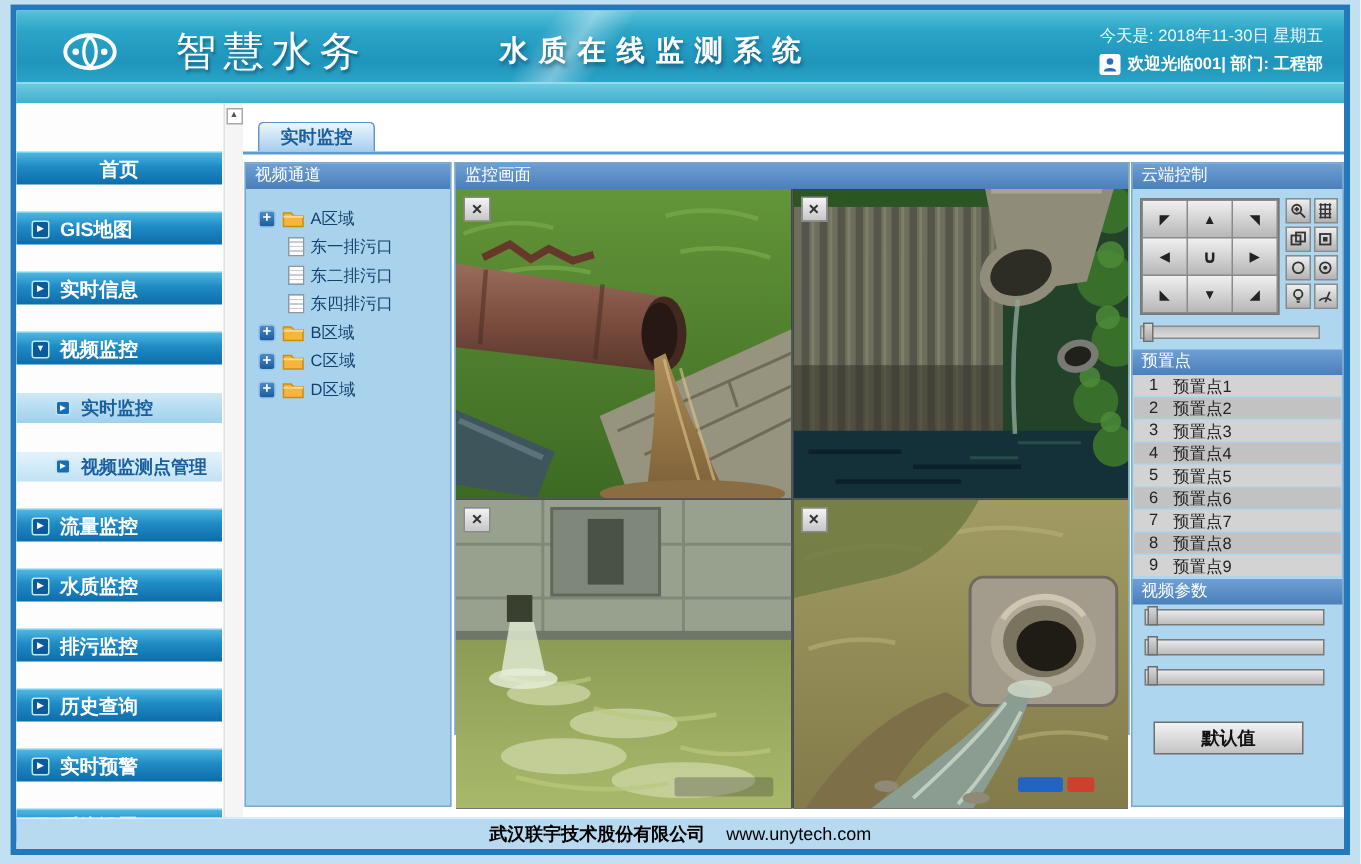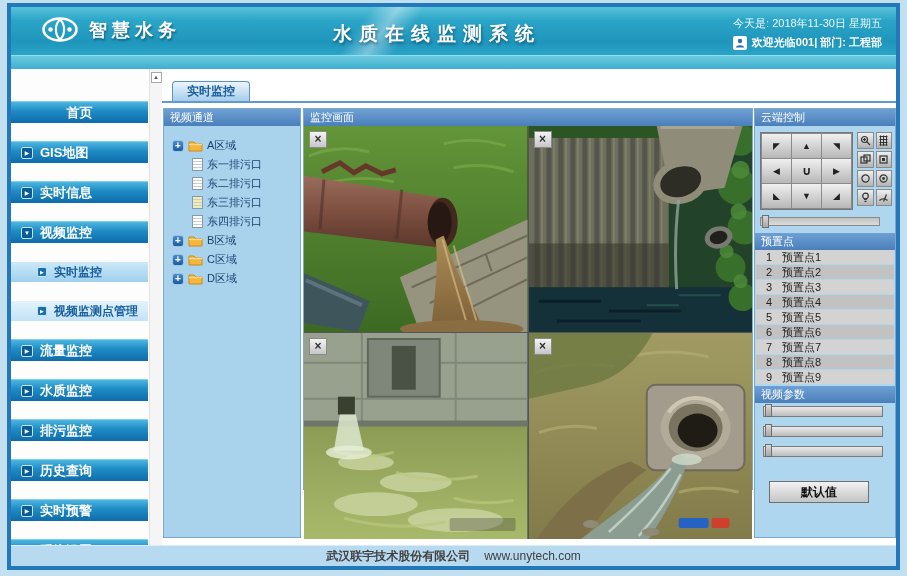--- a/index.html
+++ b/index.html
@@ -6,21 +6,21 @@
   body { font-family:"Liberation Sans","DejaVu Sans",sans-serif; }
   .page { position:relative; width:907px; height:576px; background:#c3e0f1; overflow:hidden; }
   .frame { position:absolute; left:7px; top:3px; width:893px; height:567px; border:4px solid #2377bb; background:#fff; }
 
   
   .header { position:absolute; left:0; top:0; width:885px; height:48px;
     background:linear-gradient(180deg,#58c1d9 0%,#2ba5c7 28%,#1f95bc 72%,#2aa4c7 100%); overflow:hidden; }
   .swoosh { position:absolute; left:225px; top:-30px; width:270px; height:140px; transform:skewX(-35deg);
     background:linear-gradient(90deg,rgba(255,255,255,0) 40%,rgba(255,255,255,.38) 50%,rgba(255,255,255,0) 60%); }
   .logo-wrap { position:absolute; left:30px; top:9px; display:flex; align-items:center; gap:10px; }
-  .logo-text { color:#fff; font-size:18px; font-weight:bold; letter-spacing:5px; text-shadow:1px 2px 2px rgba(0,50,80,.5); }
+  .logo-text { color:#fff; font-size:27px; font-weight:normal; letter-spacing:5px; text-shadow:1px 2px 2px rgba(0,50,80,.5);margin-left:28px; }
   .sys-title { position:absolute; left:322px; top:14px; color:#fff; font-size:19px; font-weight:bold; letter-spacing:7px; text-shadow:1px 2px 3px rgba(0,50,80,.55); }
   .hdr-date { position:absolute; right:14px; top:9px; color:#eafaff; font-size:11px; }
   .hdr-user { position:absolute; right:14px; top:28px; color:#fff; font-size:11px; font-weight:bold; display:flex; align-items:center; gap:5px;padding-left:28px; }
   .avatar { width:14px; height:14px; background:#fff; border-radius:2px; display:flex; align-items:center; justify-content:center; }
   .subheader { position:absolute; left:0; top:48px; width:885px; height:14px; border-top:1px solid #8fdff0;
     background:linear-gradient(180deg,#6ccade,#3fafd0); }
 
   
   .content { position:absolute; left:0; top:62px; width:885px; height:476px; background:#fff; }
 
@@ -91,21 +91,21 @@
 
   .params-hd { position:absolute; left:0; top:277px; width:140px; }
   .pslider { position:absolute; left:8px; width:120px; height:11px; border:1px solid #7a7a7a;
     background:linear-gradient(180deg,#eaeaea,#bcbcbc); }
   .default-btn { position:absolute; left:14px; top:372px; width:100px; height:22px; border:1px solid #6f6f6f;
     background:linear-gradient(180deg,#f2f2f2,#c4c4c4); font-size:12px; font-weight:bold; color:#111;
     text-align:center; line-height:20px; cursor:pointer; }
 
   
   .footer { position:absolute; left:0; top:538px; width:885px; height:21px; background:#b7daf1; border-top:1px solid #d8ecfa;
-    display:flex; align-items:center; justify-content:center; gap:14px; font-size:12px; color:#404040; }
+    display:flex; align-items:center; justify-content:center; gap:14px; font-size:12px; color:#000000; }
   .footer .company { font-weight:bold; }
   .footer .website { cursor:pointer; }
 </style>
 </head>
 <body>
 
 <div class="page">
  <div class="frame">
 
   <div class="header">
@@ -207,24 +207,20 @@
                 </svg>
             <span>A区域</span>
               </div>
           <div class="tnode leaf">
             <span class="tleaf-icon"></span>
             <span>东一排污口</span>
               </div>
           <div class="tnode leaf">
             <span class="tleaf-icon"></span>
             <span>东二排污口</span>
-              </div>
-          <div class="tnode leaf">
-            <span class="tleaf-icon sel"></span>
-            <span>东三排污口</span>
               </div>
           <div class="tnode leaf">
             <span class="tleaf-icon"></span>
             <span>东四排污口</span>
               </div>
           <div class="tnode">
             <span class="texp">+</span>
             <svg width="15" height="13" viewBox="0 0 15 13">
                   <path d="M1 3 h5 l2 2 h6 v7 H1 Z" fill="#f6b63e" stroke="#c98d12"></path>
                   <path d="M1 5.5 h13" stroke="#fbd98a" stroke-width="1.4"></path>

